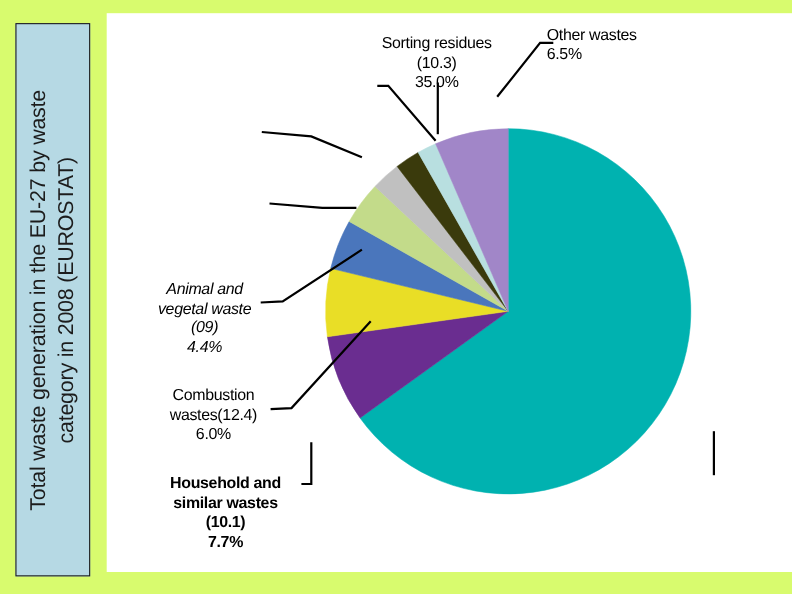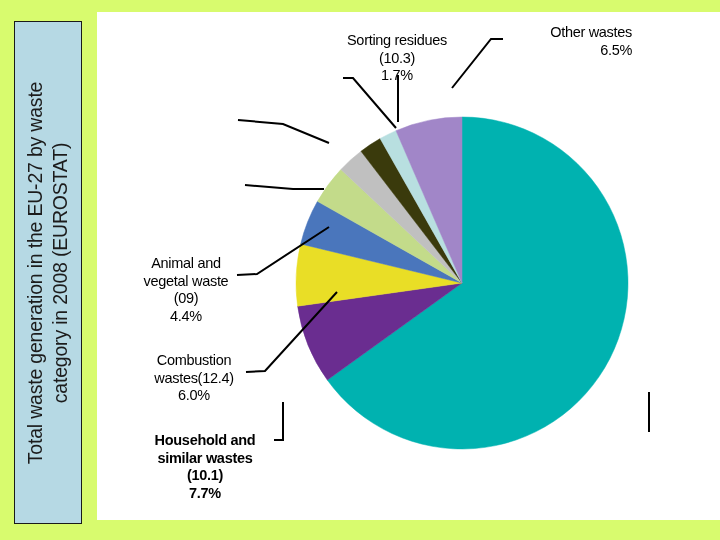--- a/index.html
+++ b/index.html
@@ -69,24 +69,24 @@
     position: absolute;
     font-size: 14.5px;
     line-height: 17.5px;
     color: #000000;
     white-space: pre-line;
     letter-spacing: -0.3px;
   }
 
   #lbl-paper       { left: 118px; top: 20px;  width: 130px; text-align: center; }
   #lbl-sorting     { left: 235px; top: 20px;  width: 130px; text-align: center; }
-  #lbl-other       { left: 400px; top: 12px;  width: 135px; text-align: right; }
+  #lbl-other       { left: 400px; top: 12px;  width: 135px; text-align: left; }
   #lbl-wood        { left: 22px;  top: 100px; width: 120px; text-align: center; }
   #lbl-metallic    { left: 28px;  top: 164px; width: 122px; text-align: center; }
-  #lbl-animal      { left: 30px;  top: 243px; width: 118px; text-align: center; }
+  #lbl-animal      { left: 30px;  top: 243px; width: 118px; text-align: center; font-style: italic; }
   #lbl-combustion  { left: 32px;  top: 340px; width: 130px; text-align: center; }
   #lbl-household   { left: 38px;  top: 420px; width: 140px; text-align: center; font-weight: bold; }
   #lbl-mineral     { left: 490px; top: 398px; width: 132px; text-align: center; }
 </style>
 </head>
 <body style="background: rgb(216, 251, 110);">
 
 <div id="title-box" style="background: rgb(182, 217, 228); border-color: rgb(26, 26, 26);">
   <div id="title-text">
     <span class="l">Total waste generation in the EU-27 by waste</span>
@@ -126,21 +126,21 @@
 
       <polyline points="177,428 186,428 186,390"></polyline>
 
       <polyline points="552,380 552,420"></polyline>
     </g>
   </svg>
 
 
   <div class="pie-label" id="lbl-sorting">Sorting residues
 (10.3)
-1.7%</div>
+35.0%</div>
 
   <div class="pie-label" id="lbl-other">Other wastes
 6.5%</div>
 
 
 
   <div class="pie-label" id="lbl-animal">Animal and
 vegetal waste
 (09)
 4.4%</div>

